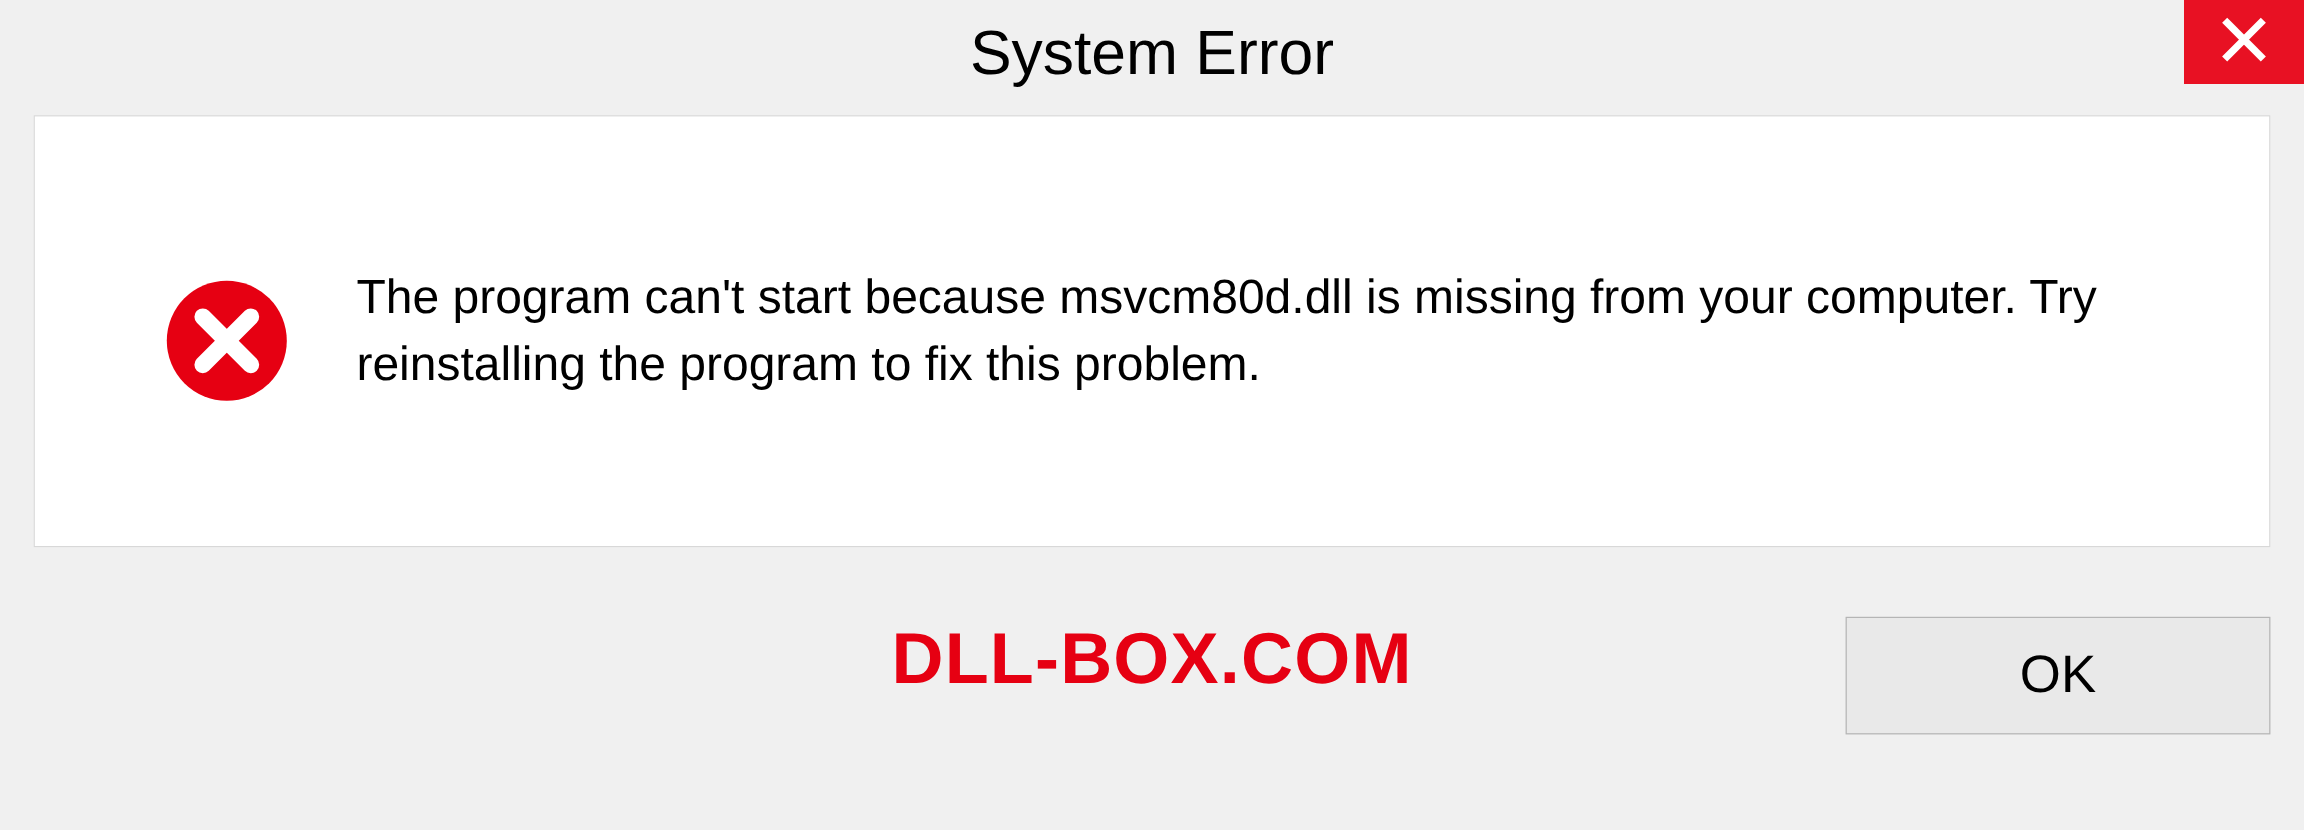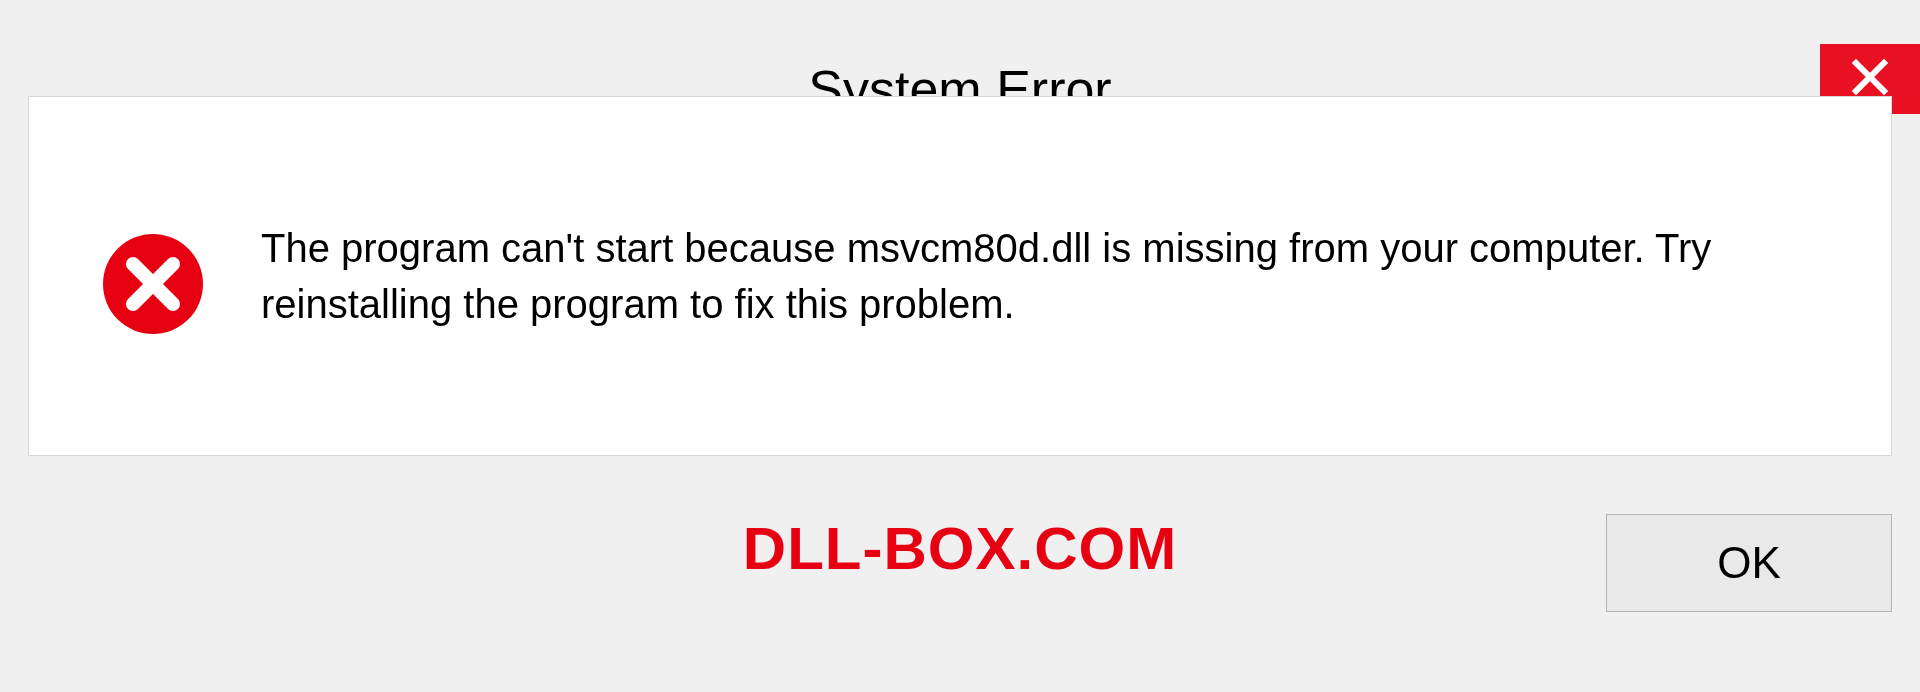--- a/index.html
+++ b/index.html
@@ -14,21 +14,20 @@
       font-family: "Segoe UI", Tahoma, Arial, sans-serif;
       position: relative;
       overflow: hidden;
     }
     .titlebar {
       position: relative;
       height: 90px;
       display: flex;
       align-items: center;
       justify-content: center;
-      margin-top: 44px;
     }
     .title {
       font-size: 52px;
       color: #000;
       font-weight: 400;
     }
     .close-btn {
       position: absolute;
       top: 0;
       right: 0;
@@ -47,21 +46,21 @@
     .content-panel {
       position: absolute;
       left: 28px;
       right: 28px;
       top: 96px;
       background: #ffffff;
       border: 1px solid #d8d8d8;
       height: 360px;
       display: flex;
       align-items: center;
-      padding-left: 72px;
+      padding-left: 108px;
     }
     .error-icon {
       flex: 0 0 auto;
       width: 104px;
       height: 104px;
       margin-right: 56px;
       margin-top: 16px;
     }
     .error-icon svg {
       width: 104px;
@@ -88,21 +87,21 @@
       left: 50%;
       transform: translateX(-50%);
       font-size: 60px;
       font-weight: 800;
       color: #e60012;
       letter-spacing: 1px;
       font-family: Arial, sans-serif;
       white-space: nowrap;
     }
     .ok-button {
-      width: 286px;
+      width: 354px;
       height: 98px;
       background: #e9e9e9;
       border: 1px solid #b5b5b5;
       font-size: 44px;
       color: #000;
       display: flex;
       align-items: center;
       justify-content: center;
       cursor: pointer;
       font-family: "Segoe UI", Tahoma, Arial, sans-serif;

